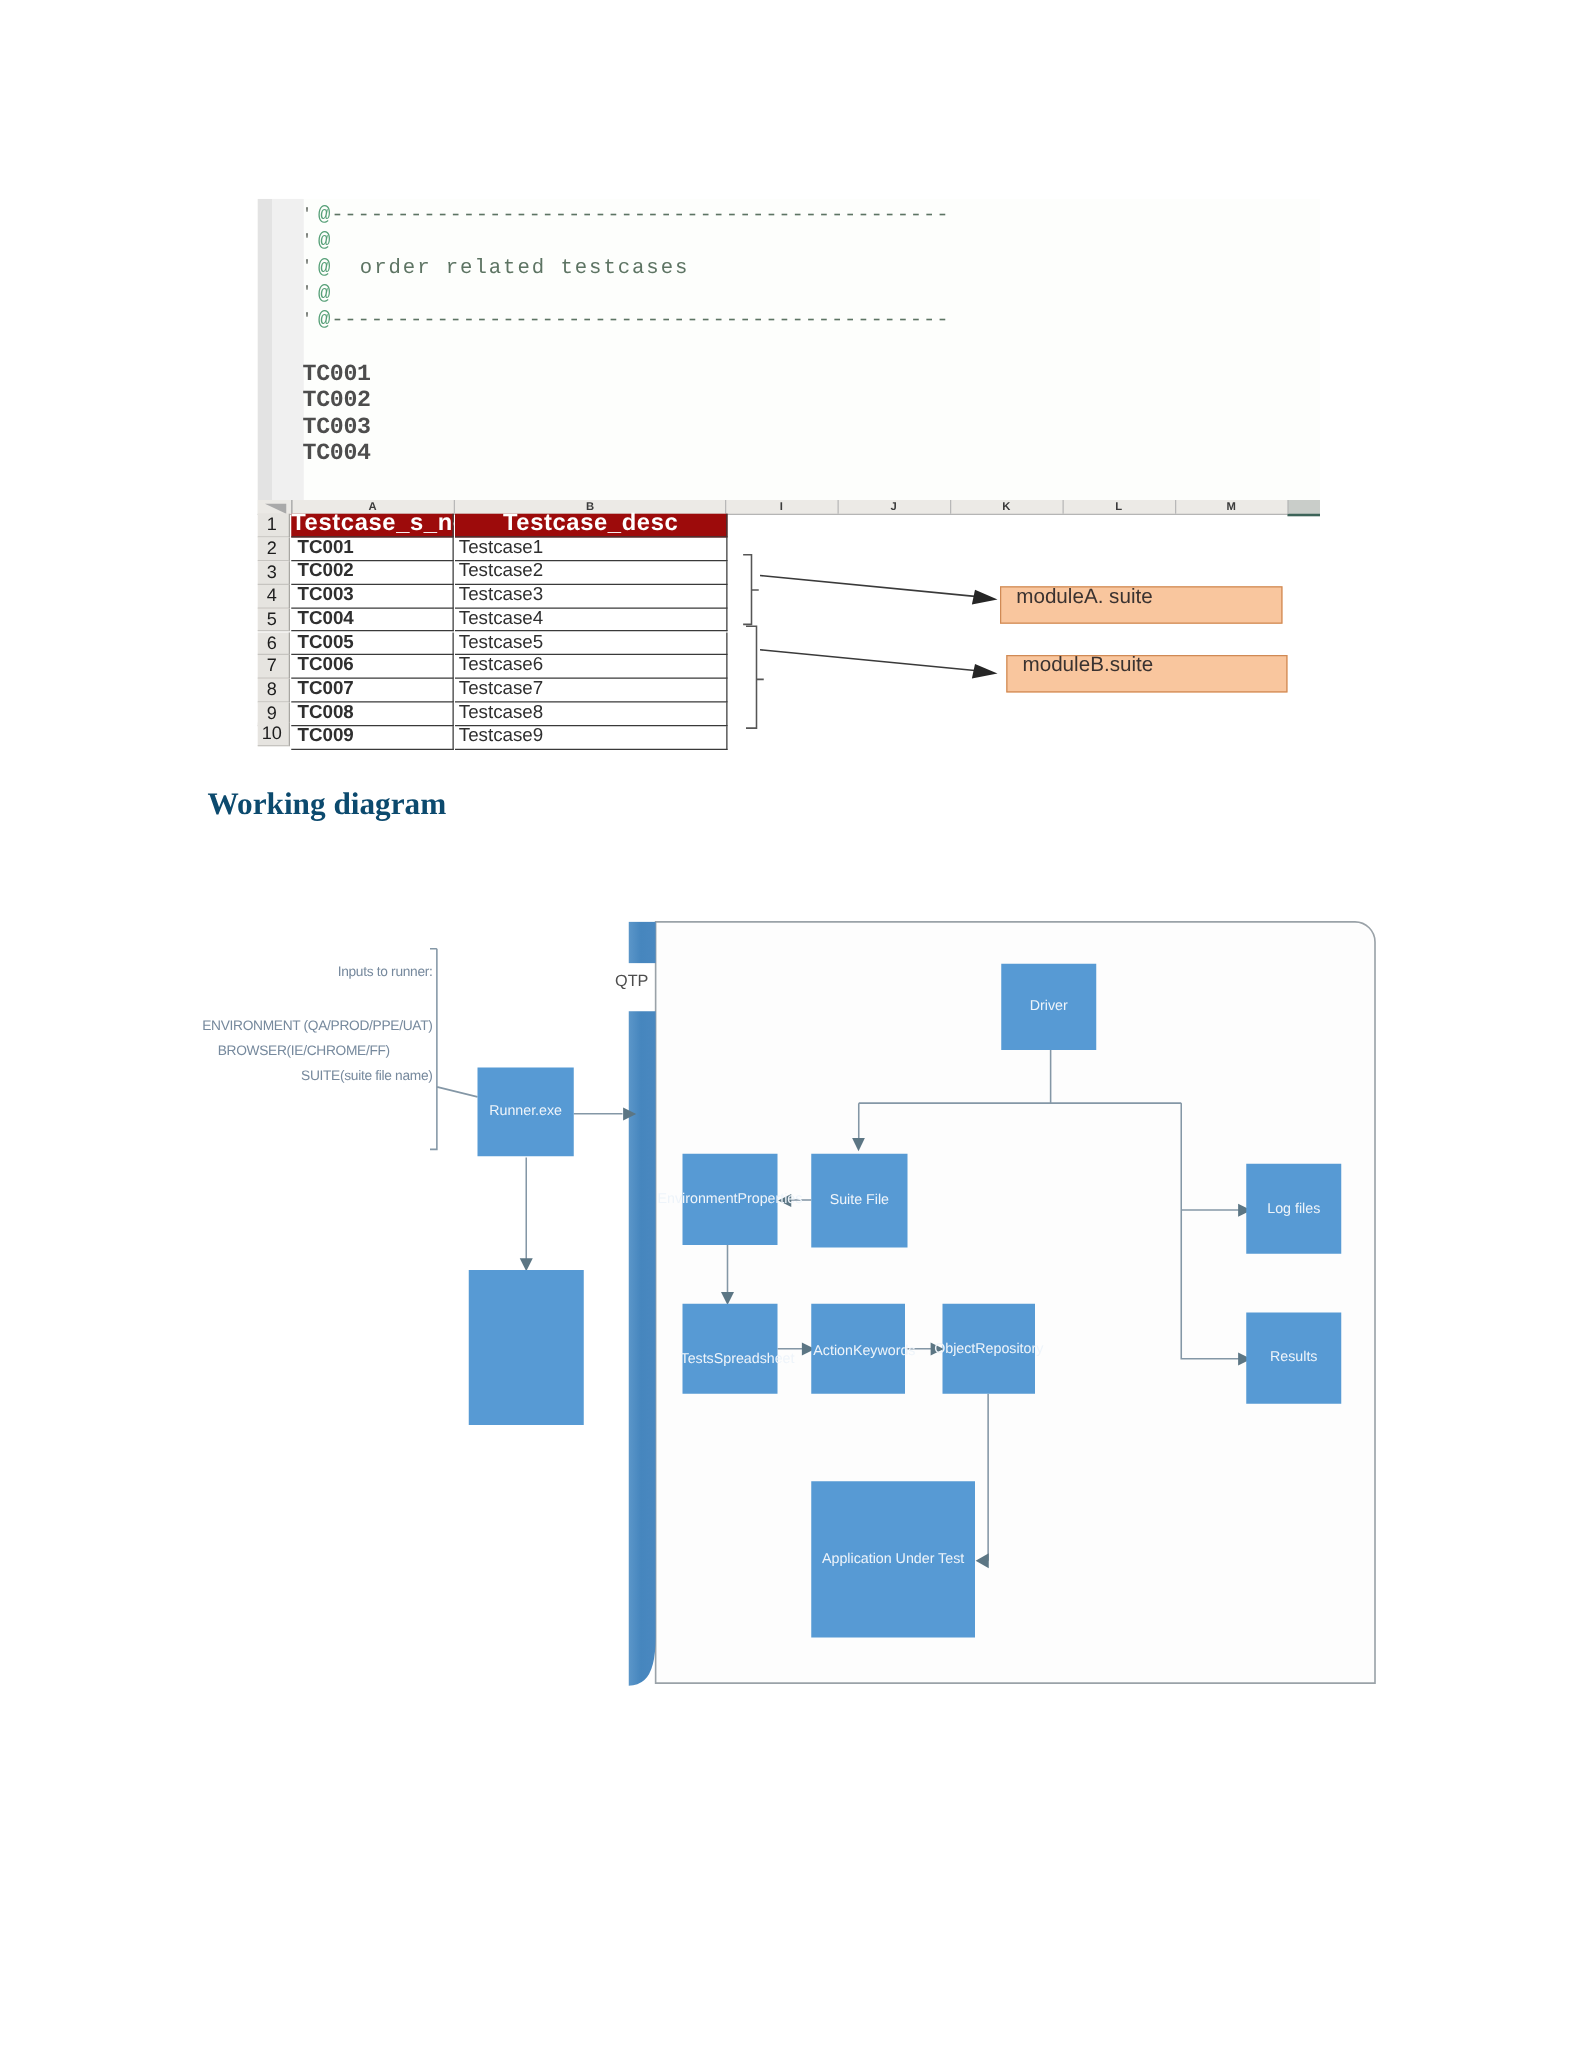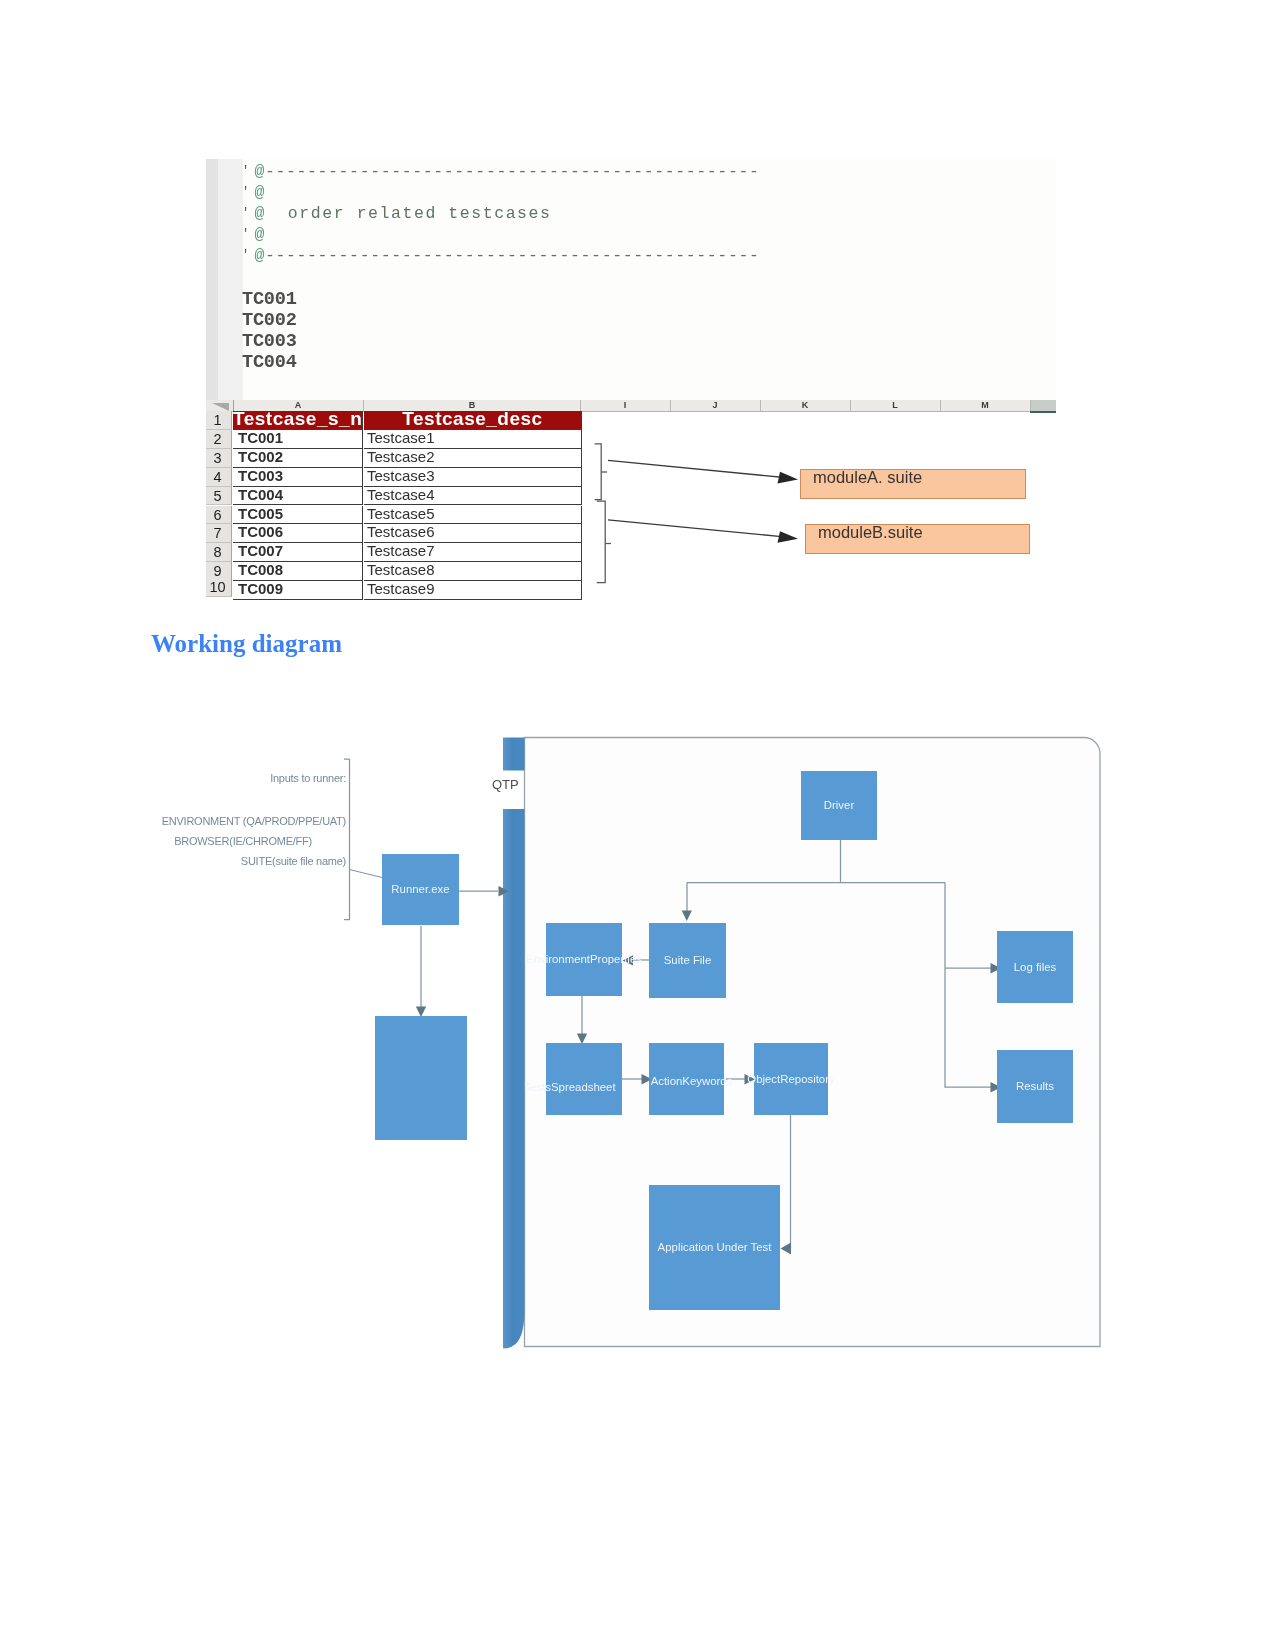--- a/index.html
+++ b/index.html
@@ -28,21 +28,21 @@
   #selcorner::after{content:"";position:absolute;left:6px;top:3px;width:0;height:0;border-style:solid;border-width:0 17px 8px 0;border-color:transparent #a9a9a9 transparent transparent;}
   .rowhdr{position:absolute;left:0;width:26px;background:#e6e4e0;border-bottom:1px solid #c6c4c0;border-right:1px solid #a8a6a2;text-align:center;font-family:"Liberation Sans",sans-serif;font-size:14.5px;color:#1d1d1d;box-sizing:border-box;padding-right:2px;}
   .cellA,.cellB{position:absolute;font-family:"Liberation Sans",sans-serif;font-size:15px;color:#2f2f2f;}
   .cellA{left:27px;width:130px;border-bottom:1px solid #3a3a3a;border-right:1px solid #3a3a3a;font-weight:bold;padding-left:5px;box-sizing:border-box;}
   .cellB{left:158px;width:218px;border-bottom:1px solid #3a3a3a;border-right:1px solid #3a3a3a;padding-left:3px;box-sizing:border-box;}
   .hdr1{background:#9d0b0b;color:#fff;font-weight:bold;text-align:center;padding-left:0;font-size:19px;letter-spacing:0.5px;}
 
   .suitebox{position:absolute;background:#f9c69e;border:1px solid #d08a55;font-family:"Liberation Sans",sans-serif;font-size:16.5px;color:#3a3230;padding-left:12px;padding-top:0px;line-height:15px;box-sizing:border-box;}
 
   
-  #heading{position:absolute;left:151px;top:630px;font-family:"Liberation Serif",serif;font-weight:bold;font-size:25px;color:#3b82f6;text-align:center;}
+  #heading{position:absolute;left:166px;top:630px;font-family:"Liberation Serif",serif;font-weight:bold;font-size:25px;color:#0c4a6e;text-align:center;}
 
   
   #diagram{position:absolute;left:140px;top:720px;width:990px;height:680px;filter:blur(0.3px);}
   .dbox{position:absolute;color:#eef4fa;font-family:"Liberation Sans",sans-serif;display:flex;align-items:center;justify-content:center;text-align:center;font-size:11.4px;line-height:1.78;}
   .dtext{position:absolute;font-family:"Liberation Sans",sans-serif;color:#76899d;font-size:11px;text-align:right;letter-spacing:-0.25px;}
   .dcol{}
   #qtp-label{position:absolute;left:352px;top:57px;font-family:"Liberation Sans",sans-serif;font-size:13px;color:#4d4d4d;}
   #inputs-block{position:absolute;left:0px;top:0px;width:220px;height:200px;}
 </style>
 </head>
@@ -186,21 +186,21 @@
         <rect x="857" y="330" width="76" height="73" fill="#579ad4"></rect>
       </g>
     </svg>
     <div class="dbox" style="left:242px;top:134px;width:77px;height:71px">Runner.exe</div>
     <div class="dbox" style="left:661px;top:51px;width:76px;height:69px">Driver</div>
     <div class="dbox" style="left:509px;top:203px;width:77px;height:75px">Suite File</div>
     <div class="dbox dcol" style="left:406px;top:203px;width:76px;height:73px">
       <span>Environment</span>
       <span>Properties</span>
     </div>
-    <div class="dbox dcol" style="left:392px;top:323px;width:76px;height:88px">
+    <div class="dbox dcol" style="left:412px;top:323px;width:76px;height:88px">
       <span>Tests</span>
       <span>Spreadsheet</span>
     </div>
     <div class="dbox dcol" style="left:514px;top:323px;width:75px;height:76px">
       <span>Action</span>
       <span>Keywords</span>
     </div>
     <div class="dbox dcol" style="left:614px;top:323px;width:74px;height:72px">
       <span>Object</span>
       <span>Repository</span>

